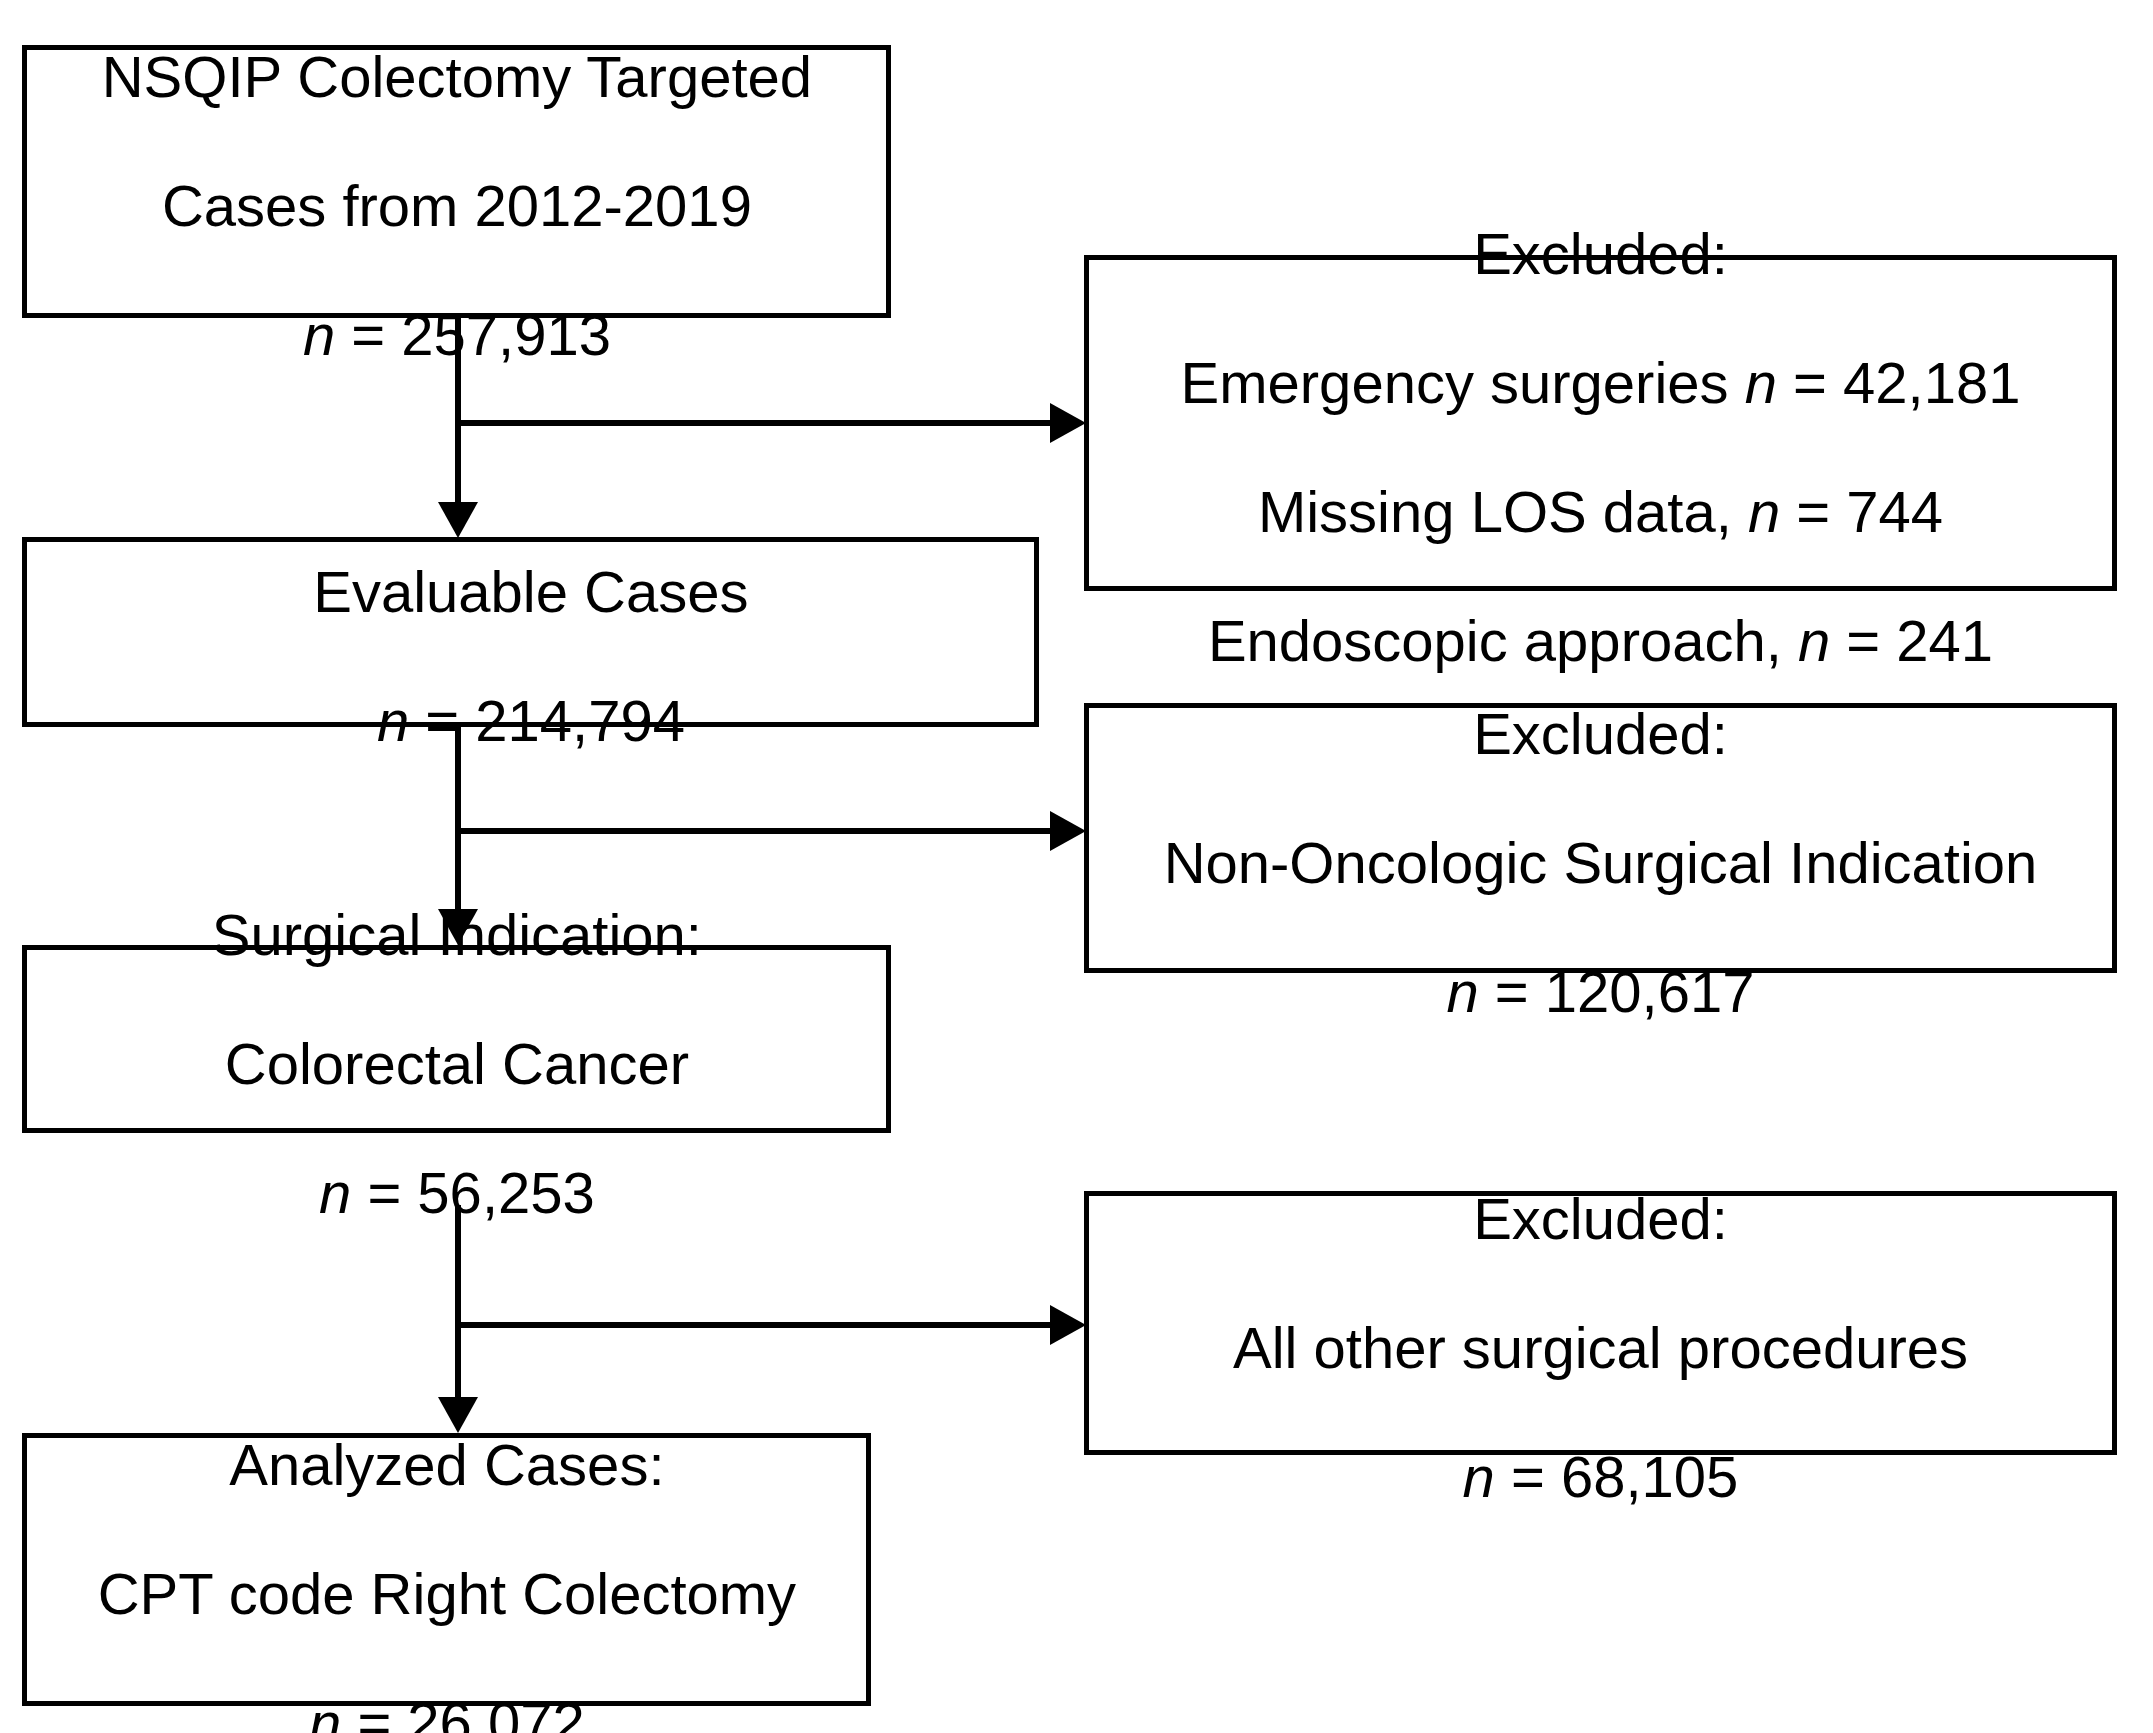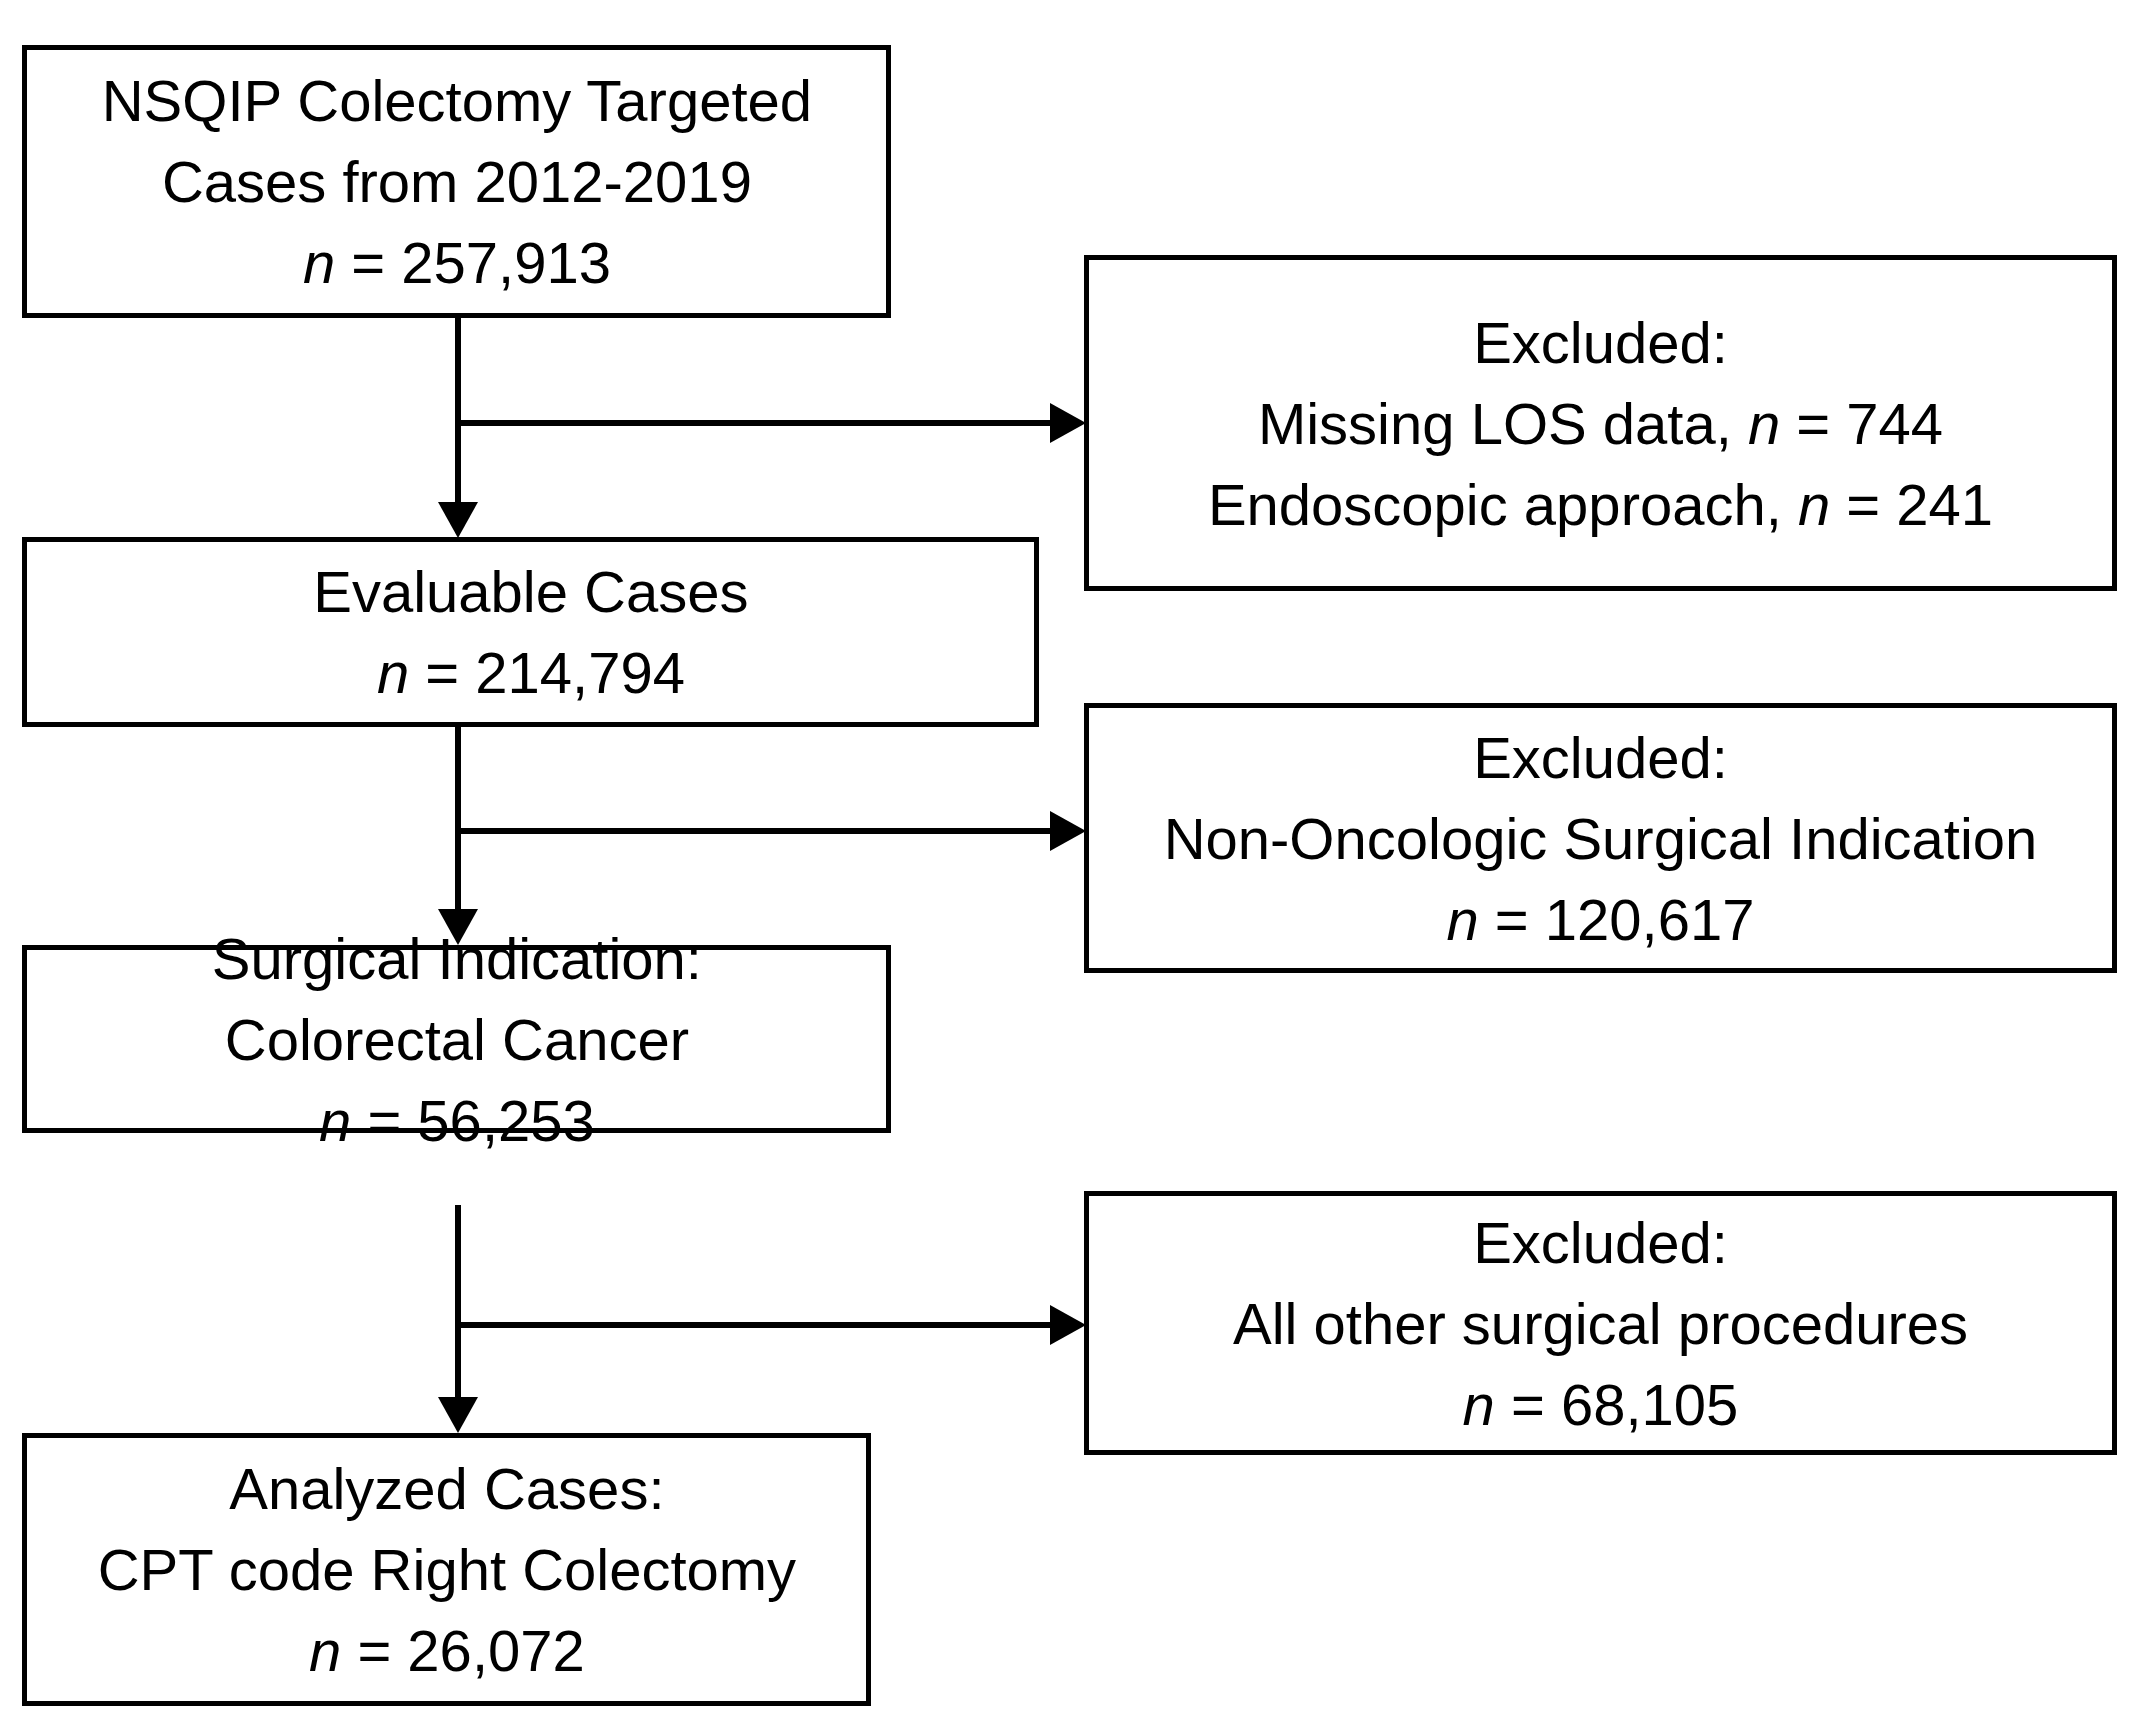--- a/index.html
+++ b/index.html
@@ -17,21 +17,21 @@
     background: #ffffff;
     display: flex;
     flex-direction: column;
     justify-content: center;
     align-items: center;
     text-align: center;
     font-size: 58px;
     line-height: 81px;
     box-sizing: border-box;
   }
-  .box .line { white-space: nowrap; }
+  .box .line { white-space: nowrap; margin-top: 48px; }
   .box em { font-style: italic; font-family: inherit; }
   
   .box-source     { left: 22.4px;   top: 45px;   width: 869px;  height: 273px; }
   .box-evaluable  { left: 22.4px;   top: 537px;  width: 1017px;  height: 190px; }
   .box-indication { left: 22.4px;   top: 945px; width: 869px;  height: 188px; }
   .box-analyzed   { left: 22.4px;   top: 1433px; width: 849px;  height: 273px; text-align: center; }
   
   .box-excl1 { left: 1084px; top: 255px;  width: 1033px; height: 336px; }
   .box-excl2 { left: 1084px; top: 703px;  width: 1033px; height: 270px; }
   .box-excl3 { left: 1084px; top: 1191px; width: 1033px; height: 264px; }
@@ -85,20 +85,21 @@
       <div class="line"><em>n</em><span> = 56,253</span></div>
     </div>
   <div class="box box-analyzed">
       <div class="line"><span>Analyzed Cases:</span></div>
       <div class="line"><span>CPT code Right Colectomy</span></div>
       <div class="line"><em>n</em><span> = 26,072</span></div>
     </div>
 
   <div class="box box-excl1">
       <div class="line"><span>Excluded:</span></div>
+      <div class="line"><span>Emergency surgeries </span><em>n</em><span> = 42,181</span></div>
       <div class="line"><span>Missing LOS data, </span><em>n</em><span> = 744</span></div>
       <div class="line"><span>Endoscopic approach, </span><em>n</em><span> = 241</span></div>
     </div>
   <div class="box box-excl2">
       <div class="line"><span>Excluded:</span></div>
       <div class="line"><span>Non-Oncologic Surgical Indication</span></div>
       <div class="line"><em>n</em><span> = 120,617</span></div>
     </div>
   <div class="box box-excl3">
       <div class="line"><span>Excluded:</span></div>

